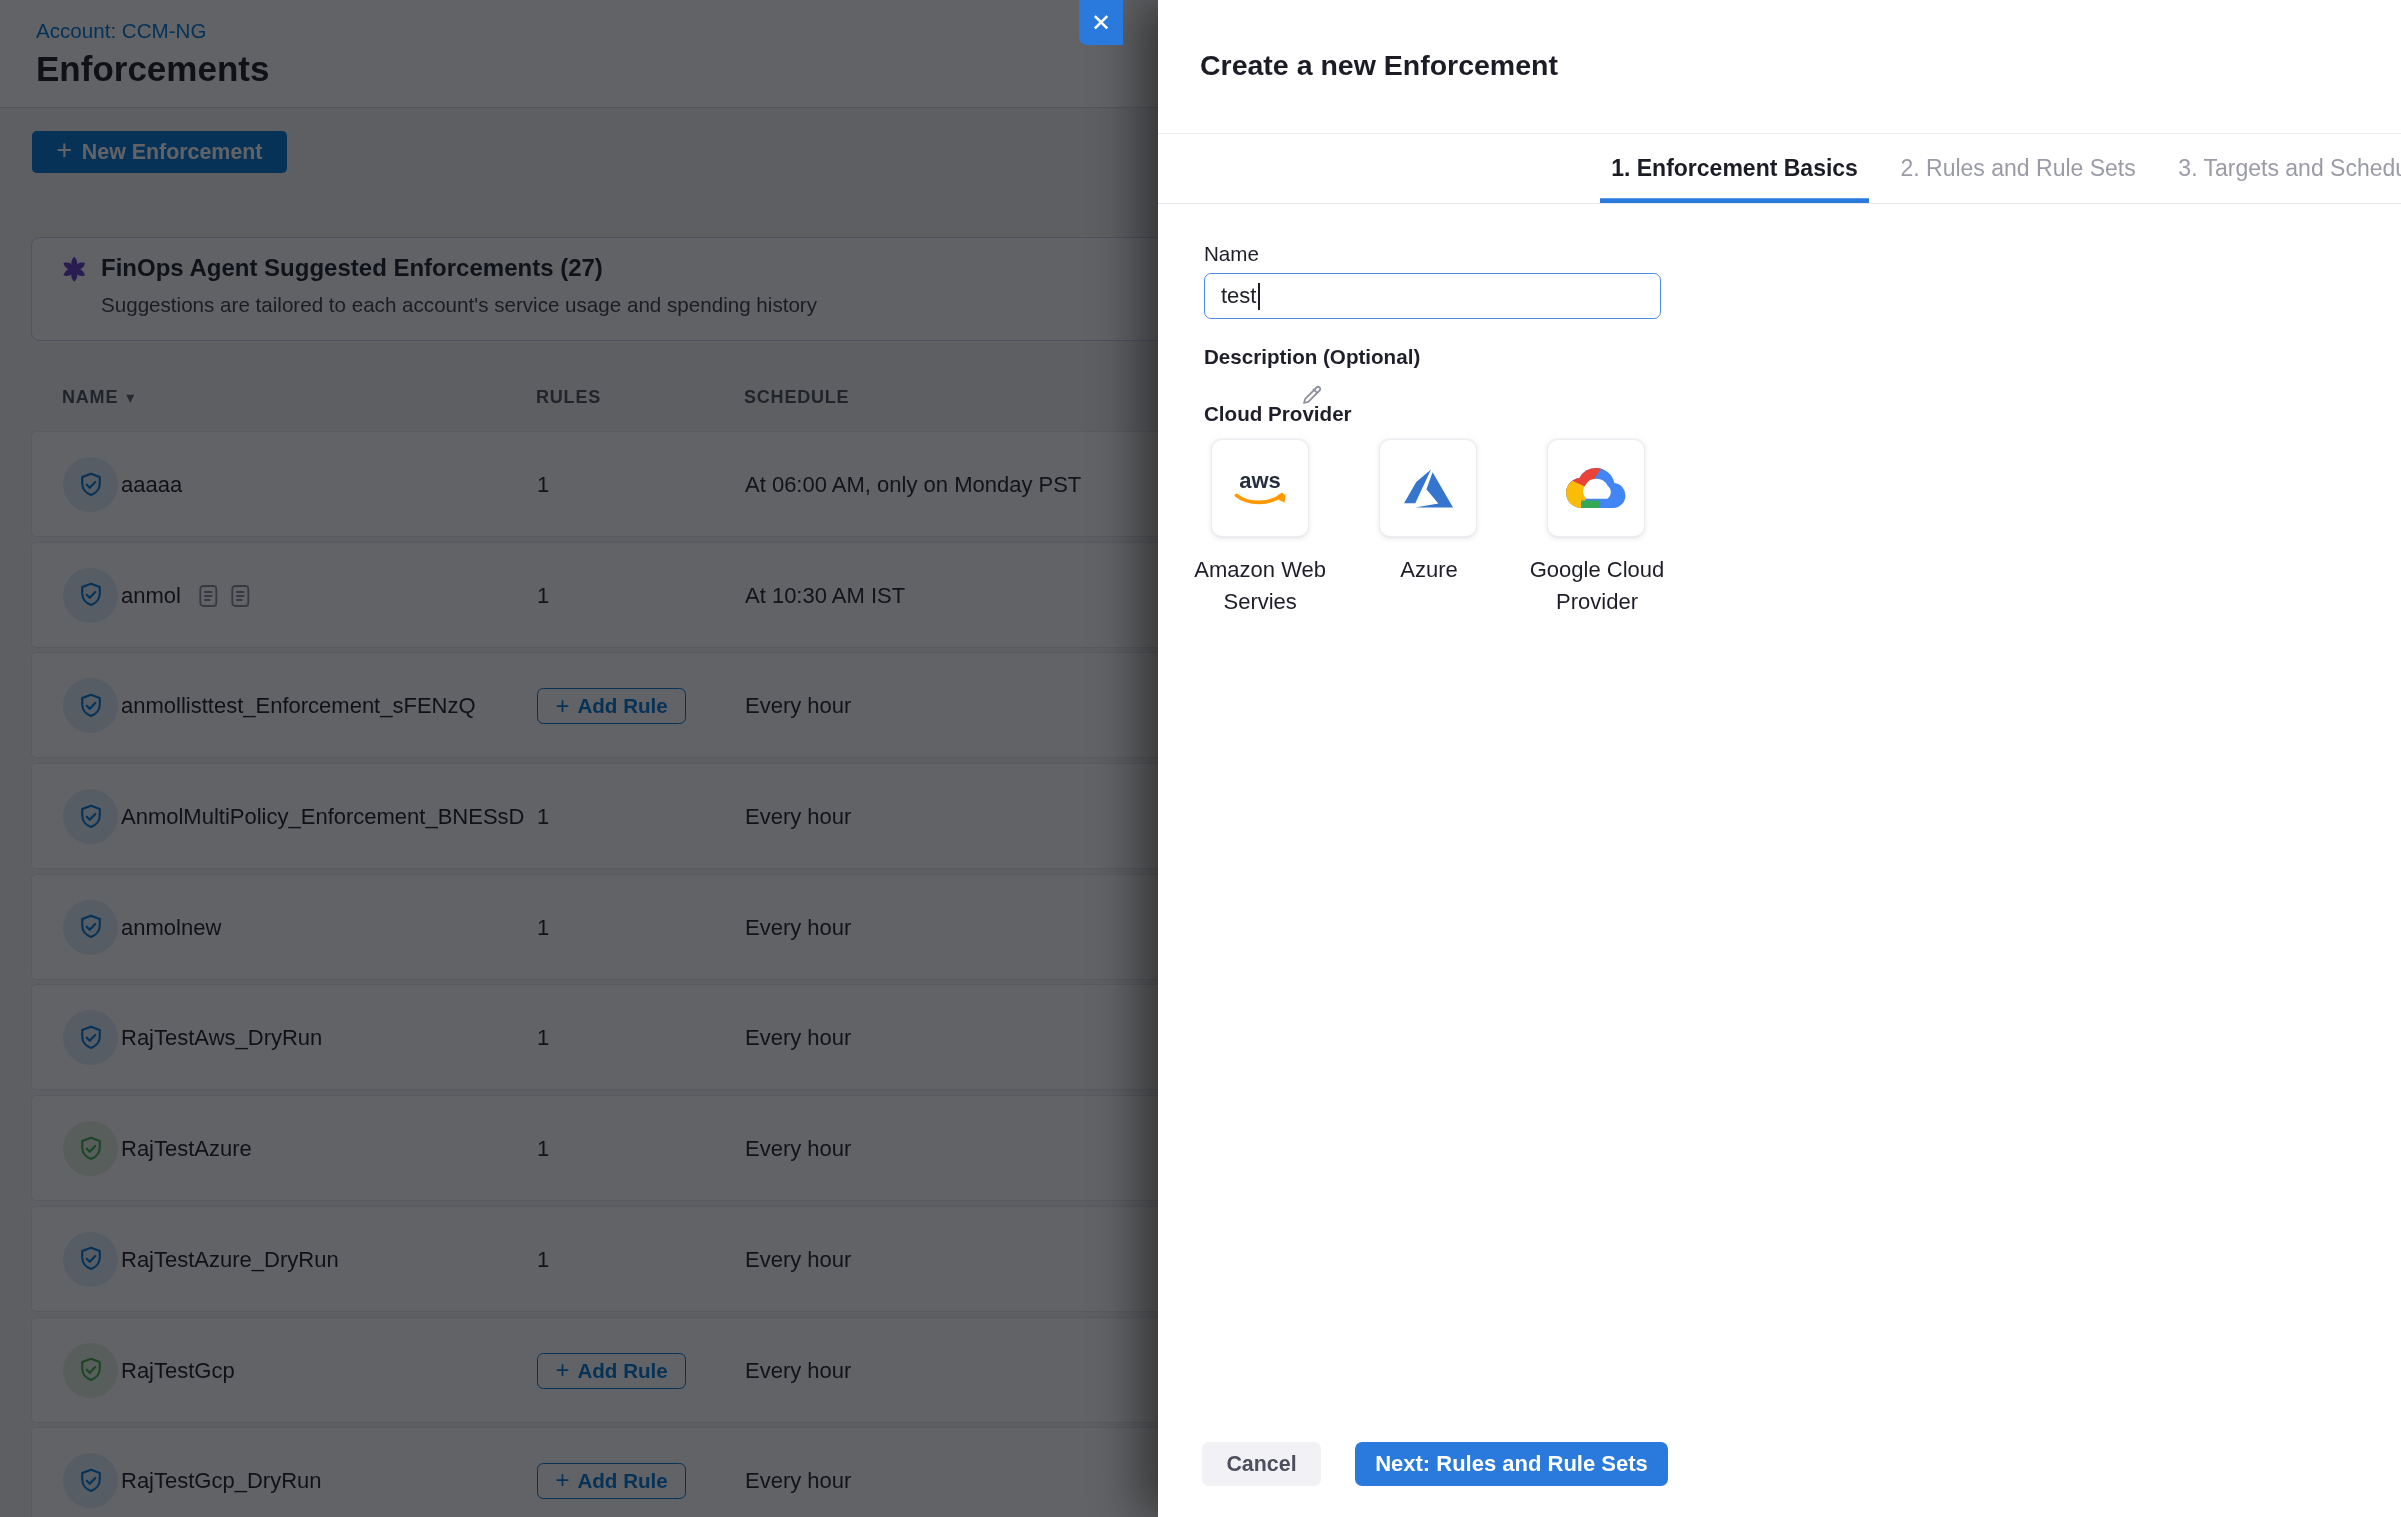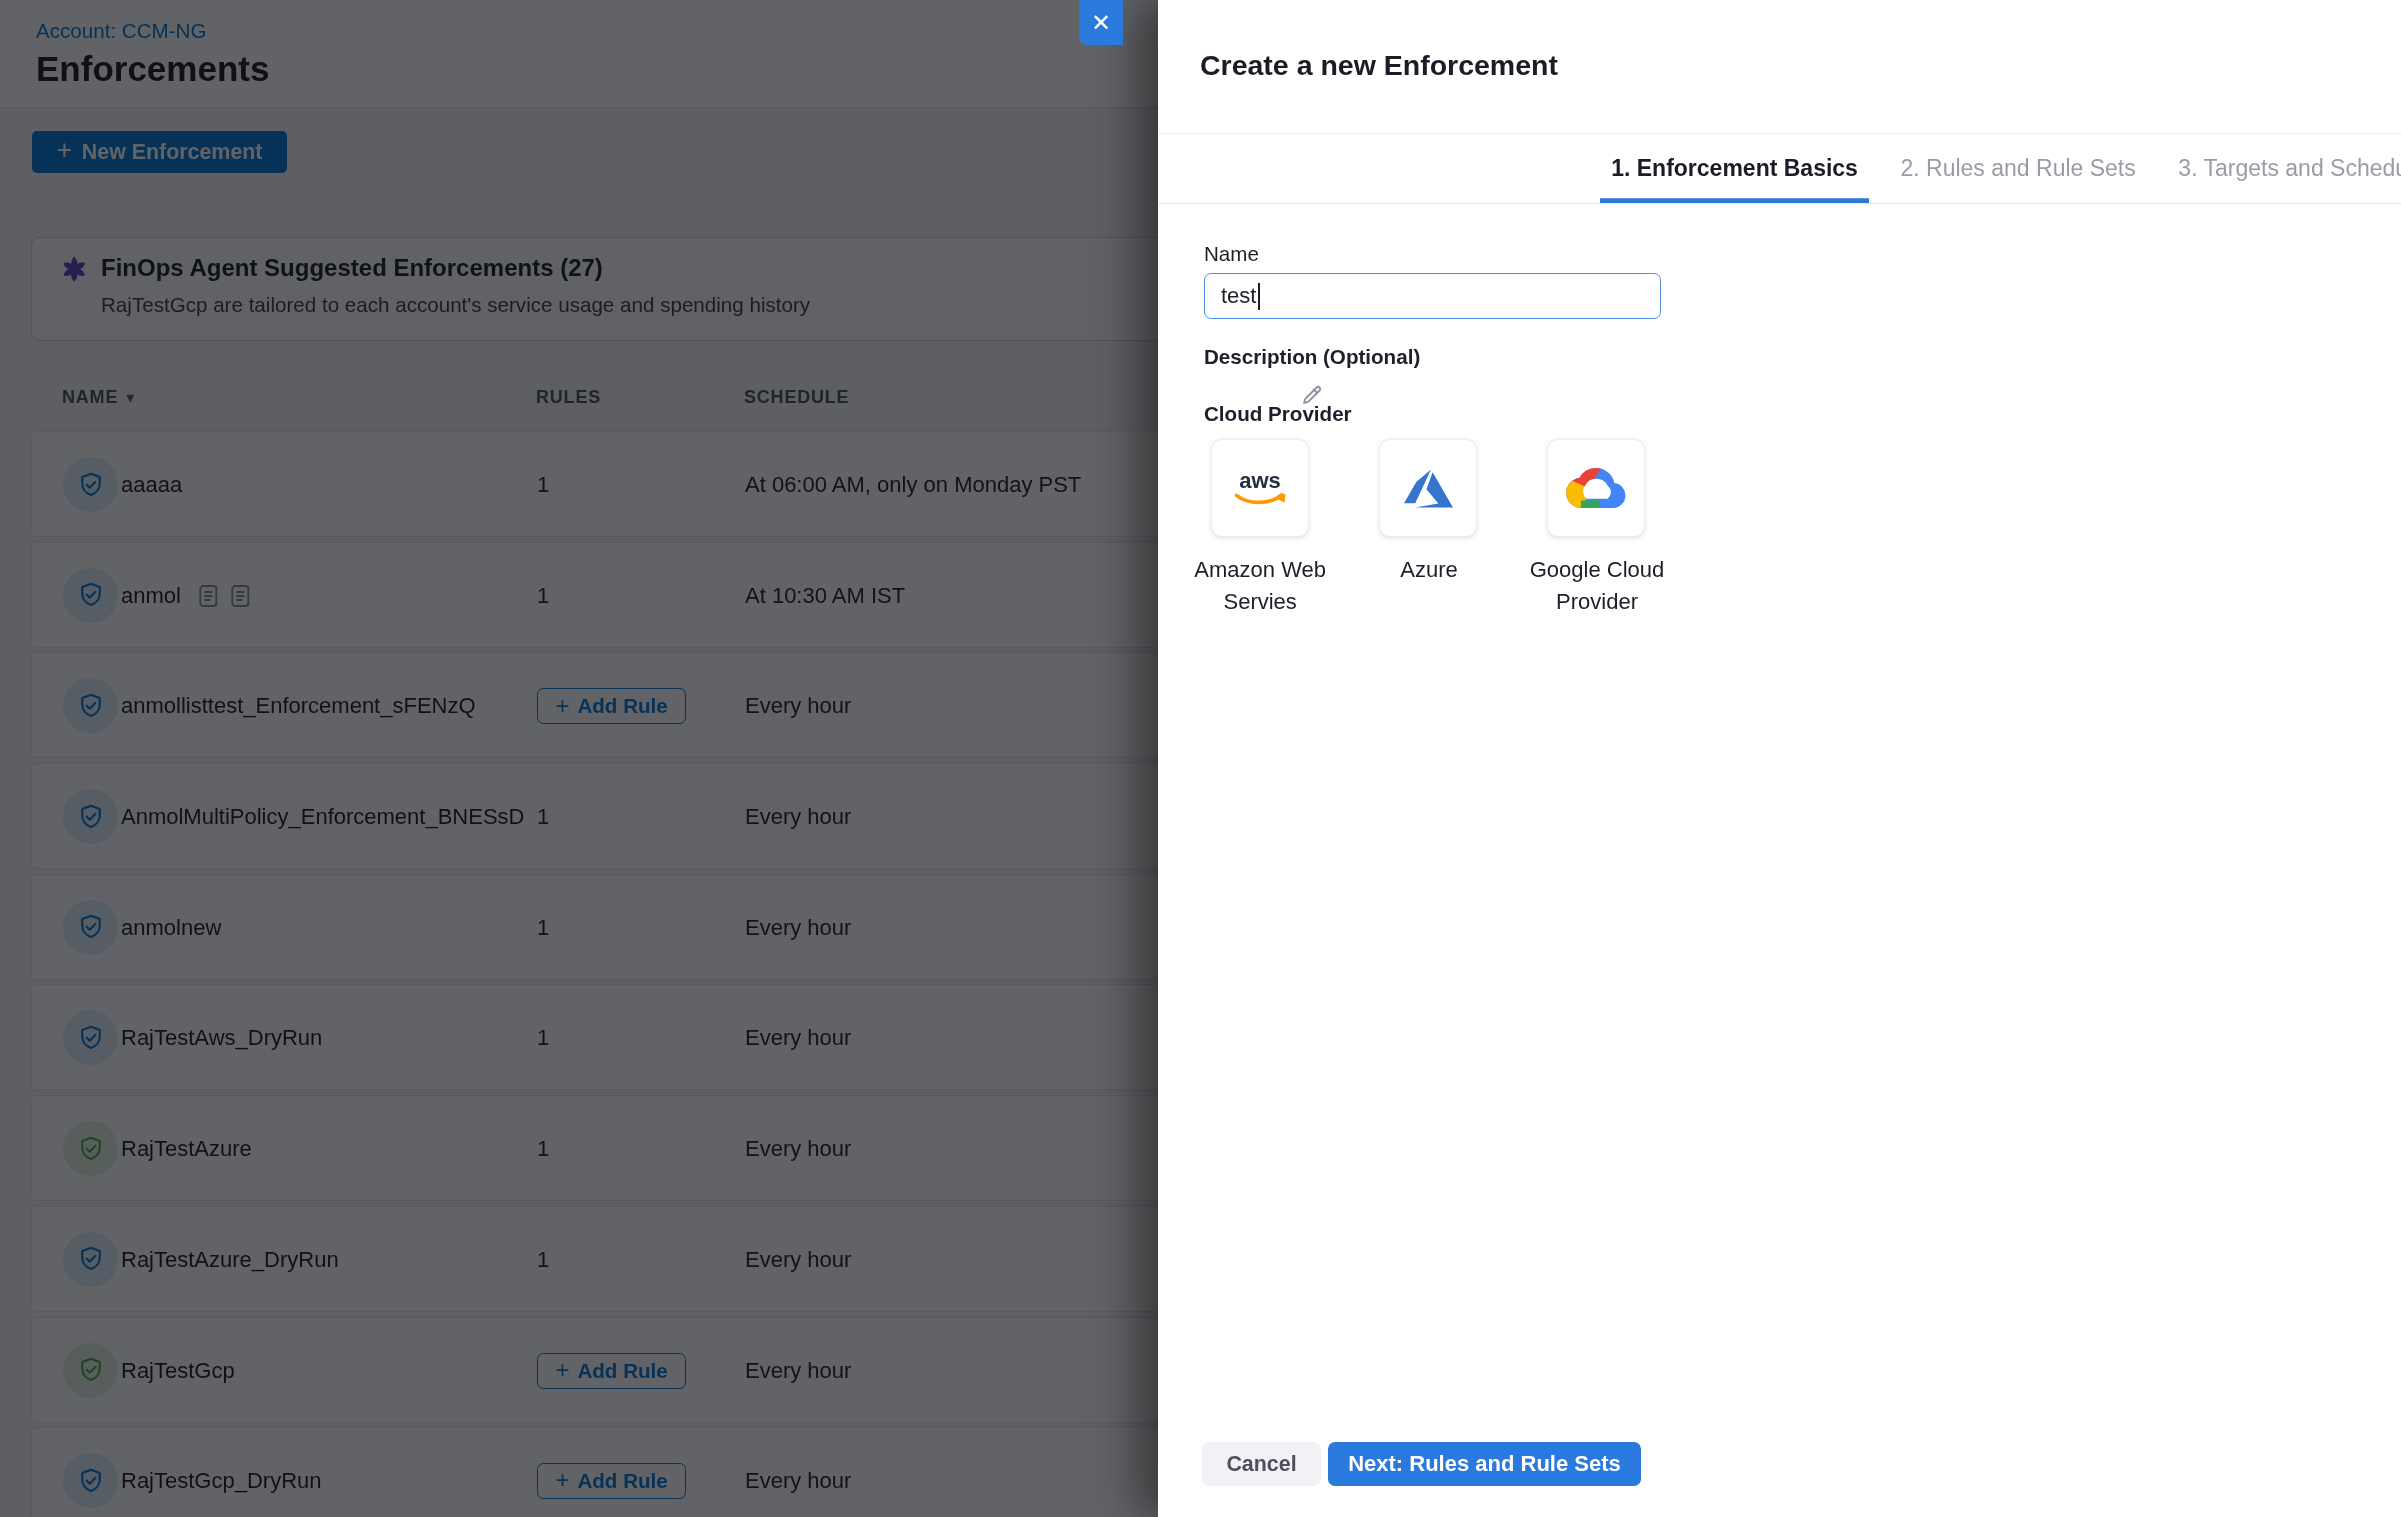--- a/index.html
+++ b/index.html
@@ -81,21 +81,21 @@
   .caret { width:1.6px; height:27px; background:#1c1d27; margin-left:1.6px; }
 
   .provider-cards { position:absolute; left:53px; top:439px; display:flex; gap:70px; }
   .p-card { width:98px; height:98px; background:#fff; border:0.8px solid #ececf2; border-radius:11px;
             box-shadow:0 1.6px 6.3px rgba(40,41,61,0.08), 0 0.8px 1.6px rgba(40,41,61,0.06);
             display:flex; align-items:center; justify-content:center; cursor:pointer; }
   .p-label { position:absolute; top:554px; width:198px; text-align:center; font-size:22px;
              line-height:32px; color:#1d1e29; }
   .p-label.l0 { left:3.2px; }  .p-label.l1 { left:172px; }  .p-label.l2 { left:340px; }
 
-  .drawer-footer { position:absolute; left:44px; top:1442px; display:flex; gap:7px; }
+  .drawer-footer { position:absolute; left:44px; top:1442px; display:flex; gap:34px; }
   .cancel-btn { width:119px; height:44px; background:#f1f1f6; border:none; border-radius:7.1px;
                 font-size:21.4px; font-weight:600; color:#4e4f5e; font-family:inherit; cursor:pointer; }
   .next-btn { width:313px; height:44px; background:var(--accent); border:none; border-radius:7.1px;
               font-size:22px; font-weight:700; color:#fff; font-family:inherit; cursor:pointer; }
 
   svg { display:block; }
 </style>
 </head>
 <body>
 
@@ -115,21 +115,21 @@
         <g fill="#5F3CC4" transform="translate(16,16)">
           <path d="M0 -14 C 4.5 -9.5, 4.5 -4, 0 0 C -4.5 -4, -4.5 -9.5, 0 -14 Z"></path>
           <path d="M0 -14 C 4.5 -9.5, 4.5 -4, 0 0 C -4.5 -4, -4.5 -9.5, 0 -14 Z" transform="rotate(60)"></path>
           <path d="M0 -14 C 4.5 -9.5, 4.5 -4, 0 0 C -4.5 -4, -4.5 -9.5, 0 -14 Z" transform="rotate(120)"></path>
           <path d="M0 -14 C 4.5 -9.5, 4.5 -4, 0 0 C -4.5 -4, -4.5 -9.5, 0 -14 Z" transform="rotate(180)"></path>
           <path d="M0 -14 C 4.5 -9.5, 4.5 -4, 0 0 C -4.5 -4, -4.5 -9.5, 0 -14 Z" transform="rotate(240)"></path>
           <path d="M0 -14 C 4.5 -9.5, 4.5 -4, 0 0 C -4.5 -4, -4.5 -9.5, 0 -14 Z" transform="rotate(300)"></path>
         </g>
       </svg>
       <div class="banner-title">FinOps Agent Suggested Enforcements (27)</div>
-      <div class="banner-sub">RajTestGcp are tailored to each account's service usage and spending history</div>
+      <div class="banner-sub">Suggestions are tailored to each account's service usage and spending history</div>
     </div>
 
     <div class="table-head">
       <div class="th name">
         <span>NAME</span><span class="sort-caret">▾</span>
       </div>
       <div class="th rules">RULES</div>
       <div class="th sched">SCHEDULE</div>
     </div>
 

